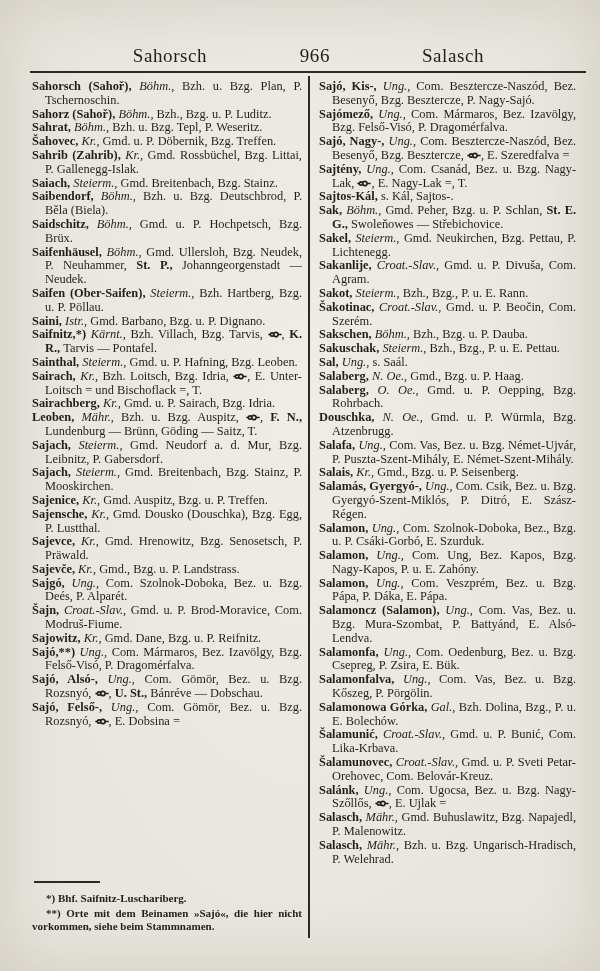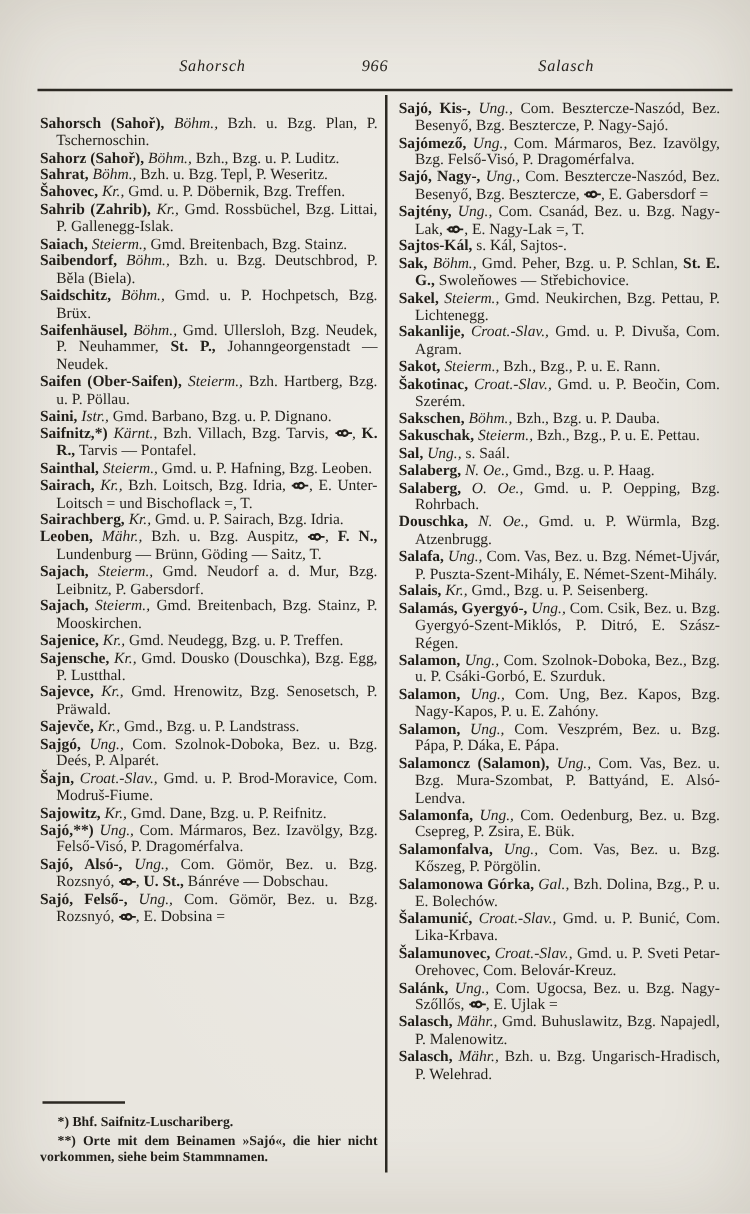--- a/index.html
+++ b/index.html
@@ -11,34 +11,34 @@
     position:relative;overflow:hidden;
   }
   .page{
     position:absolute;inset:0;
     background:
       radial-gradient(ellipse at 50% 40%, rgba(255,255,255,0.25), rgba(0,0,0,0) 70%),
       #e9e6df;
     box-shadow: inset 0 0 70px rgba(96,84,60,0.18);
   }
   .runhead{
-    position:absolute;top:45px;font-size:13px;letter-spacing:0.6px;
-    text-align:center;white-space:nowrap;font-style:italic;
+    position:absolute;top:45px;font-size:19px;letter-spacing:0.6px;
+    text-align:center;white-space:nowrap;
   }
   .rh-left{left:108px;width:124px;}
-  .rh-center{left:270px;width:60px;}
+  .rh-center{left:270px;width:60px;text-align:right;}
   .rh-right{left:393px;width:120px;}
   .headrule{position:absolute;left:30px;top:71px;width:556px;height:2px;background:#2c2923;}
   .coldivider{position:absolute;left:308px;top:76px;width:1.6px;height:862px;background:#2c2923;}
   .col{
     position:absolute;top:80px;
     font-size:12.4px;line-height:13.8px;
     text-align:justify;text-justify:inter-word;
   }
-  .col-left{left:32px;width:270px;margin-top:12px;}
+  .col-left{left:32px;width:270px;}
   .col-right{left:319px;width:257px;}
   .entry{padding-left:13px;text-indent:-13px;margin:0;}
   .b{font-weight:bold;}
   .i{font-style:italic;}
   .ph-wrap{display:inline-block;text-indent:0;}
   .icon-ph{display:inline-block;width:14px;height:9px;vertical-align:-1px;color:#221f1a;}
   .fnblock{position:absolute;left:32px;top:881px;width:270px;}
   .fnrule{width:66px;height:1.6px;background:#2c2923;margin:0 0 9px 2px;}
   .footnotes{font-size:11px;line-height:13px;font-weight:bold;text-align:justify;}
   .fn{text-indent:14px;margin:0 0 2px 0;}
@@ -86,21 +86,21 @@
       <div class="entry"><span class="b">Sairachberg, </span><span class="i">Kr., </span><span class="t">Gmd. u. P. Sairach, Bzg. Idria.</span></div>
       <div class="entry"><span class="b">Leoben, </span><span class="i">Mähr., </span><span class="t">Bzh. u. Bzg. Auspitz, </span><span class="ph-wrap">
   <svg class="icon-ph" viewBox="0 0 20 11" xmlns="http://www.w3.org/2000/svg" aria-hidden="true">
     <path d="M3.4 5.5a2.4 2.4 0 1 0 4.8 0a2.4 2.4 0 1 0 -4.8 0
              M8.2 5.5a3.1 3.1 0 1 0 6.2 0a3.1 3.1 0 1 0 -6.2 0" fill="none" stroke="currentColor" stroke-width="2.4"></path>
     <path d="M0.5 5.5h3 M14.2 5.5h5.3" stroke="currentColor" stroke-width="2.2"></path>
   </svg>
 </span><span class="t">, </span><span class="b">F. N., </span><span class="t">Lundenburg — Brünn, Göding — Saitz, T.</span></div>
       <div class="entry"><span class="b">Sajach, </span><span class="i">Steierm., </span><span class="t">Gmd. Neudorf a. d. Mur, Bzg. Leibnitz, P. Gabersdorf.</span></div>
       <div class="entry"><span class="b">Sajach, </span><span class="i">Steierm., </span><span class="t">Gmd. Breitenbach, Bzg. Stainz, P. Mooskirchen.</span></div>
-      <div class="entry"><span class="b">Sajenice, </span><span class="i">Kr., </span><span class="t">Gmd. Neudegg, Bzg. u. P. Treffen.</span></div>
+      <div class="entry"><span class="b">Sajenice, </span><span class="i">Kr., </span><span class="t">Gmd. Auspitz, Bzg. u. P. Treffen.</span></div>
       <div class="entry"><span class="b">Sajensche, </span><span class="i">Kr., </span><span class="t">Gmd. Dousko (Douschka), Bzg. Egg, P. Lustthal.</span></div>
       <div class="entry"><span class="b">Sajevce, </span><span class="i">Kr., </span><span class="t">Gmd. Hrenowitz, Bzg. Senosetsch, P. Präwald.</span></div>
       <div class="entry"><span class="b">Sajevče, </span><span class="i">Kr., </span><span class="t">Gmd., Bzg. u. P. Landstrass.</span></div>
       <div class="entry"><span class="b">Sajgó, </span><span class="i">Ung., </span><span class="t">Com. Szolnok-Doboka, Bez. u. Bzg. Deés, P. Alparét.</span></div>
       <div class="entry"><span class="b">Šajn, </span><span class="i">Croat.-Slav., </span><span class="t">Gmd. u. P. Brod-Moravice, Com. Modruš-Fiume.</span></div>
       <div class="entry"><span class="b">Sajowitz, </span><span class="i">Kr., </span><span class="t">Gmd. Dane, Bzg. u. P. Reifnitz.</span></div>
       <div class="entry"><span class="b">Sajó,**) </span><span class="i">Ung., </span><span class="t">Com. Mármaros, Bez. Izavölgy, Bzg. Felső-Visó, P. Dragomérfalva.</span></div>
       <div class="entry"><span class="b">Sajó, Alsó-, </span><span class="i">Ung., </span><span class="t">Com. Gömör, Bez. u. Bzg. Rozsnyó, </span><span class="ph-wrap">
   <svg class="icon-ph" viewBox="0 0 20 11" xmlns="http://www.w3.org/2000/svg" aria-hidden="true">
     <path d="M3.4 5.5a2.4 2.4 0 1 0 4.8 0a2.4 2.4 0 1 0 -4.8 0
@@ -119,21 +119,21 @@
 
   <div class="col col-right">
       <div class="entry"><span class="b">Sajó, Kis-, </span><span class="i">Ung., </span><span class="t">Com. Besztercze-Naszód, Bez. Besenyő, Bzg. Besztercze, P. Nagy-Sajó.</span></div>
       <div class="entry"><span class="b">Sajómező, </span><span class="i">Ung., </span><span class="t">Com. Mármaros, Bez. Izavölgy, Bzg. Felső-Visó, P. Dragomérfalva.</span></div>
       <div class="entry"><span class="b">Sajó, Nagy-, </span><span class="i">Ung., </span><span class="t">Com. Besztercze-Naszód, Bez. Besenyő, Bzg. Besztercze, </span><span class="ph-wrap">
   <svg class="icon-ph" viewBox="0 0 20 11" xmlns="http://www.w3.org/2000/svg" aria-hidden="true">
     <path d="M3.4 5.5a2.4 2.4 0 1 0 4.8 0a2.4 2.4 0 1 0 -4.8 0
              M8.2 5.5a3.1 3.1 0 1 0 6.2 0a3.1 3.1 0 1 0 -6.2 0" fill="none" stroke="currentColor" stroke-width="2.4"></path>
     <path d="M0.5 5.5h3 M14.2 5.5h5.3" stroke="currentColor" stroke-width="2.2"></path>
   </svg>
-</span><span class="t">, E. Gabersdorf =</span></div>
+</span><span class="t">, E. Szeredfalva =</span></div>
       <div class="entry"><span class="b">Sajtény, </span><span class="i">Ung., </span><span class="t">Com. Csanád, Bez. u. Bzg. Nagy-Lak, </span><span class="ph-wrap">
   <svg class="icon-ph" viewBox="0 0 20 11" xmlns="http://www.w3.org/2000/svg" aria-hidden="true">
     <path d="M3.4 5.5a2.4 2.4 0 1 0 4.8 0a2.4 2.4 0 1 0 -4.8 0
              M8.2 5.5a3.1 3.1 0 1 0 6.2 0a3.1 3.1 0 1 0 -6.2 0" fill="none" stroke="currentColor" stroke-width="2.4"></path>
     <path d="M0.5 5.5h3 M14.2 5.5h5.3" stroke="currentColor" stroke-width="2.2"></path>
   </svg>
 </span><span class="t">, E. Nagy-Lak =, T.</span></div>
       <div class="entry"><span class="b">Sajtos-Kál, </span><span class="t">s. Kál, Sajtos-.</span></div>
       <div class="entry"><span class="b">Sak, </span><span class="i">Böhm., </span><span class="t">Gmd. Peher, Bzg. u. P. Schlan, </span><span class="b">St. E. G., </span><span class="t">Swoleňowes — Střebichovice.</span></div>
       <div class="entry"><span class="b">Sakel, </span><span class="i">Steierm., </span><span class="t">Gmd. Neukirchen, Bzg. Pettau, P. Lichtenegg.</span></div>

